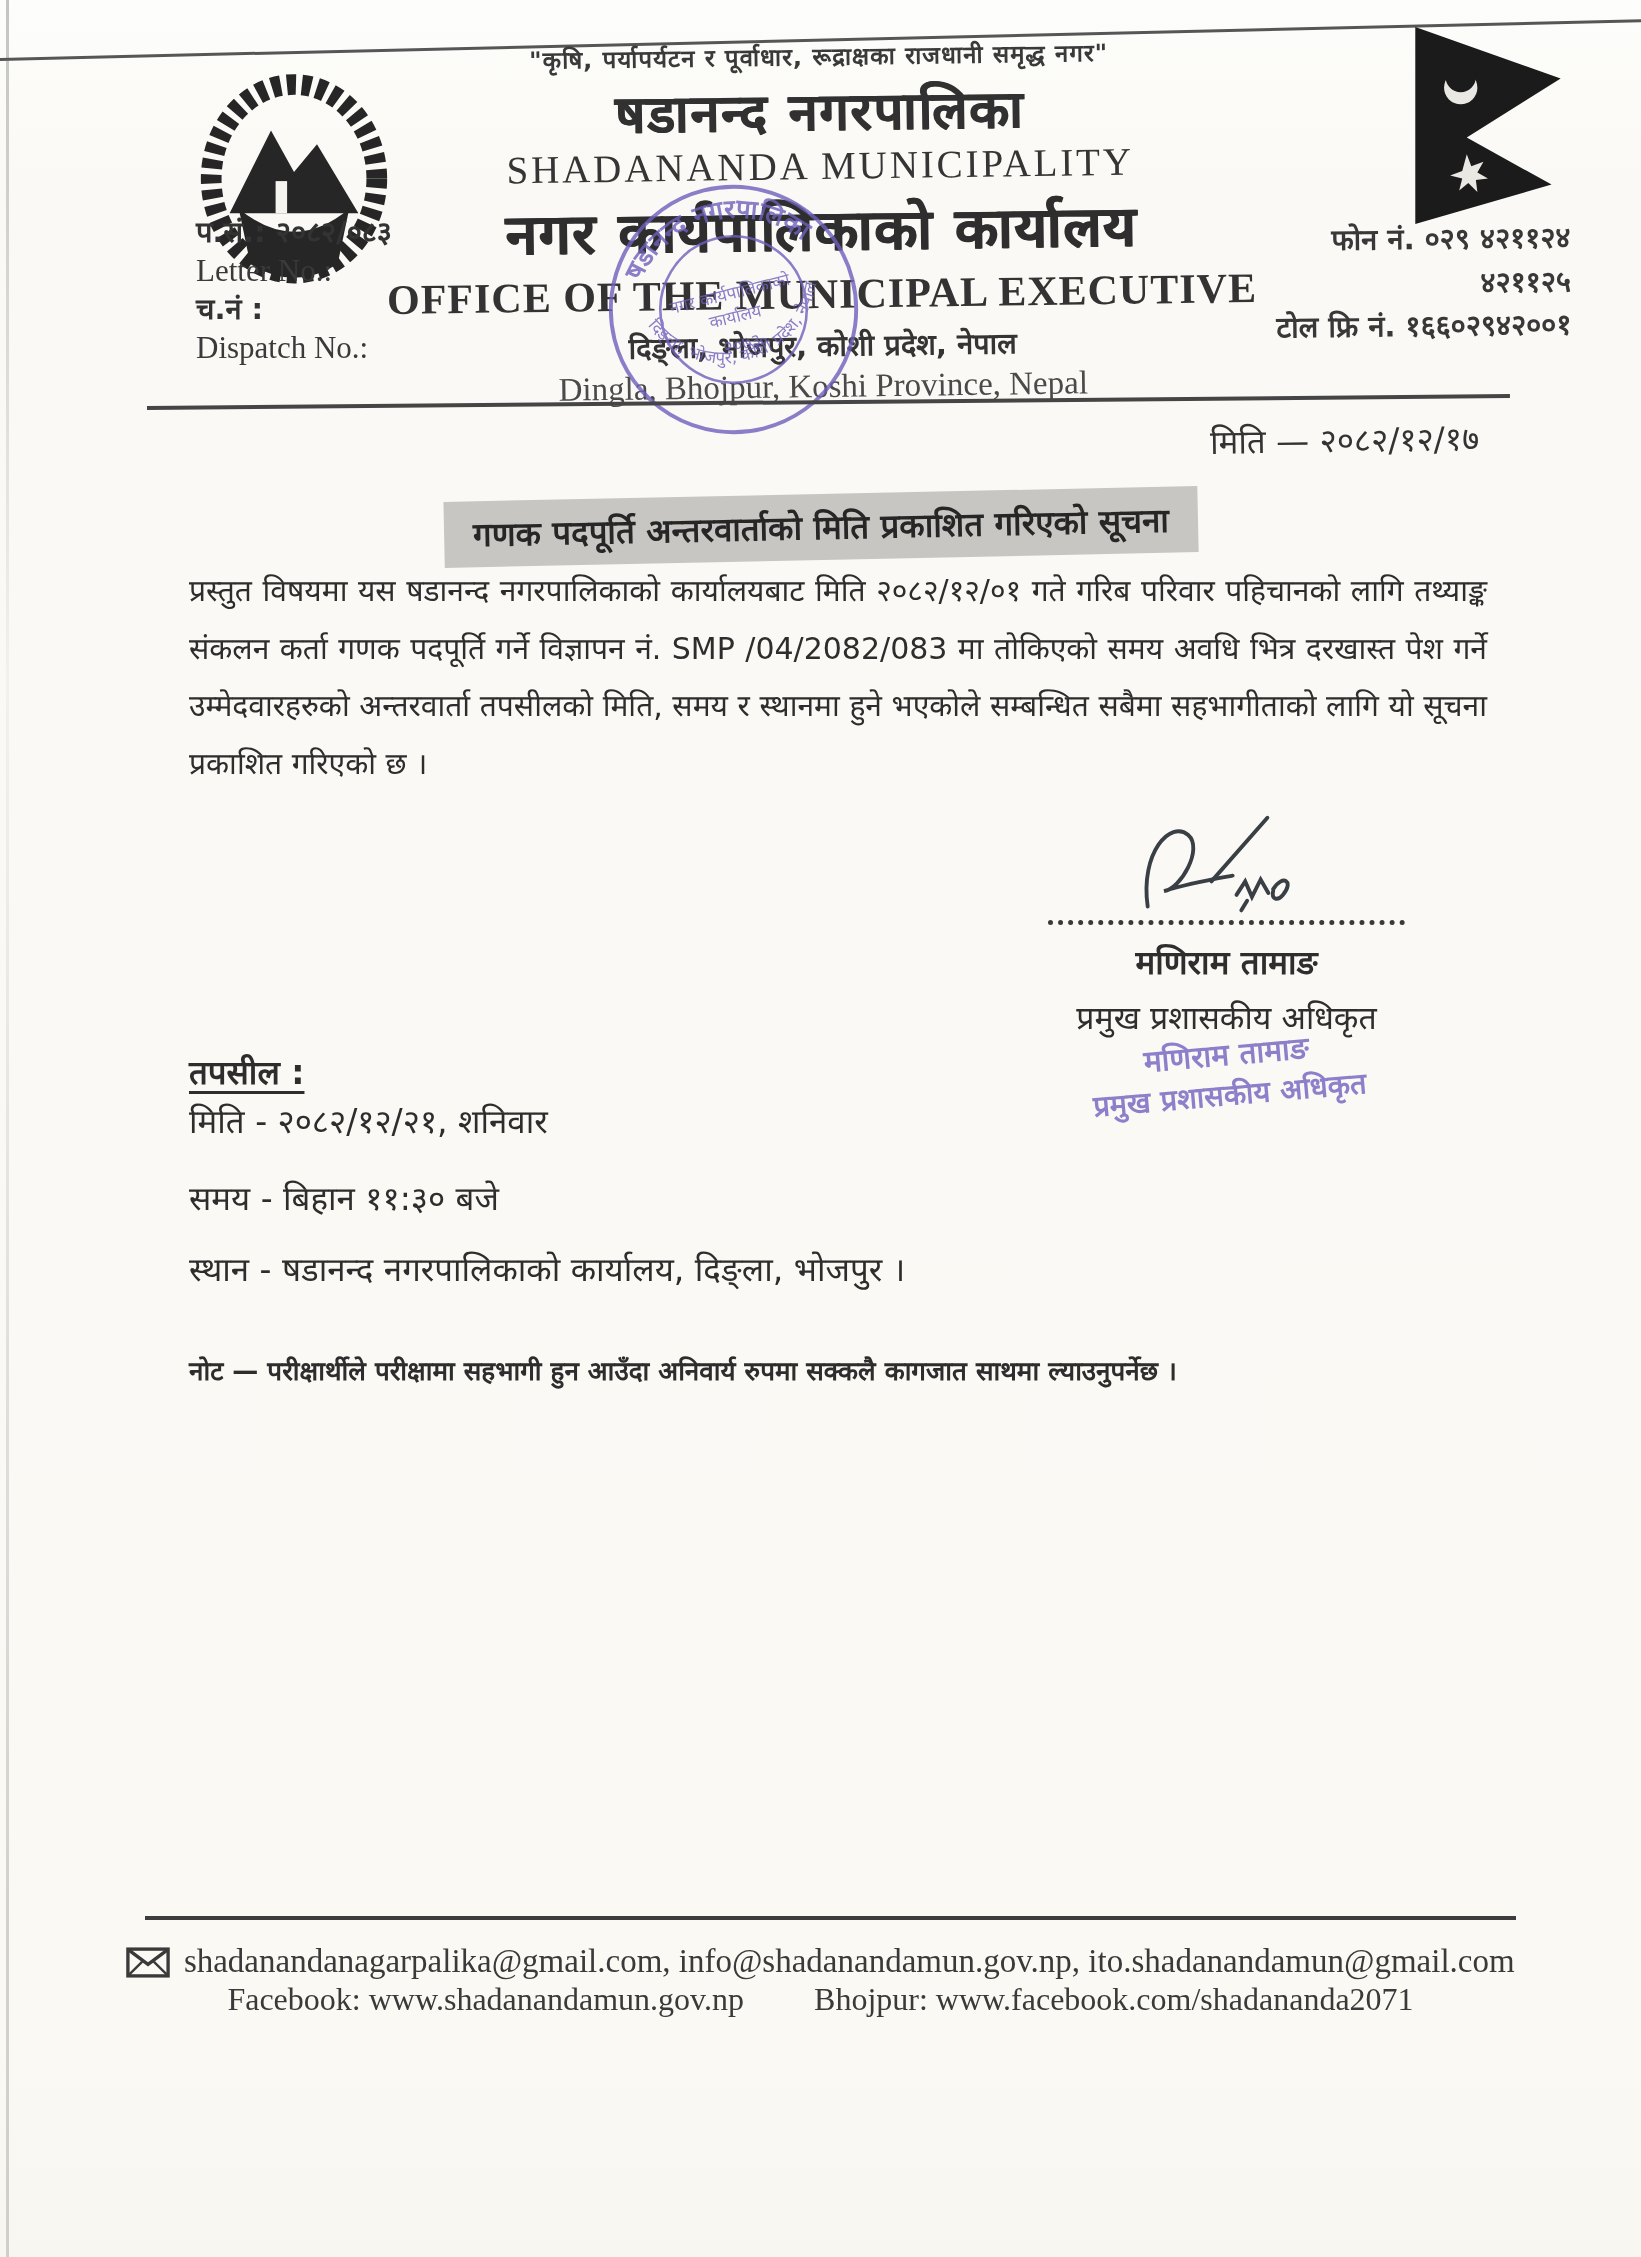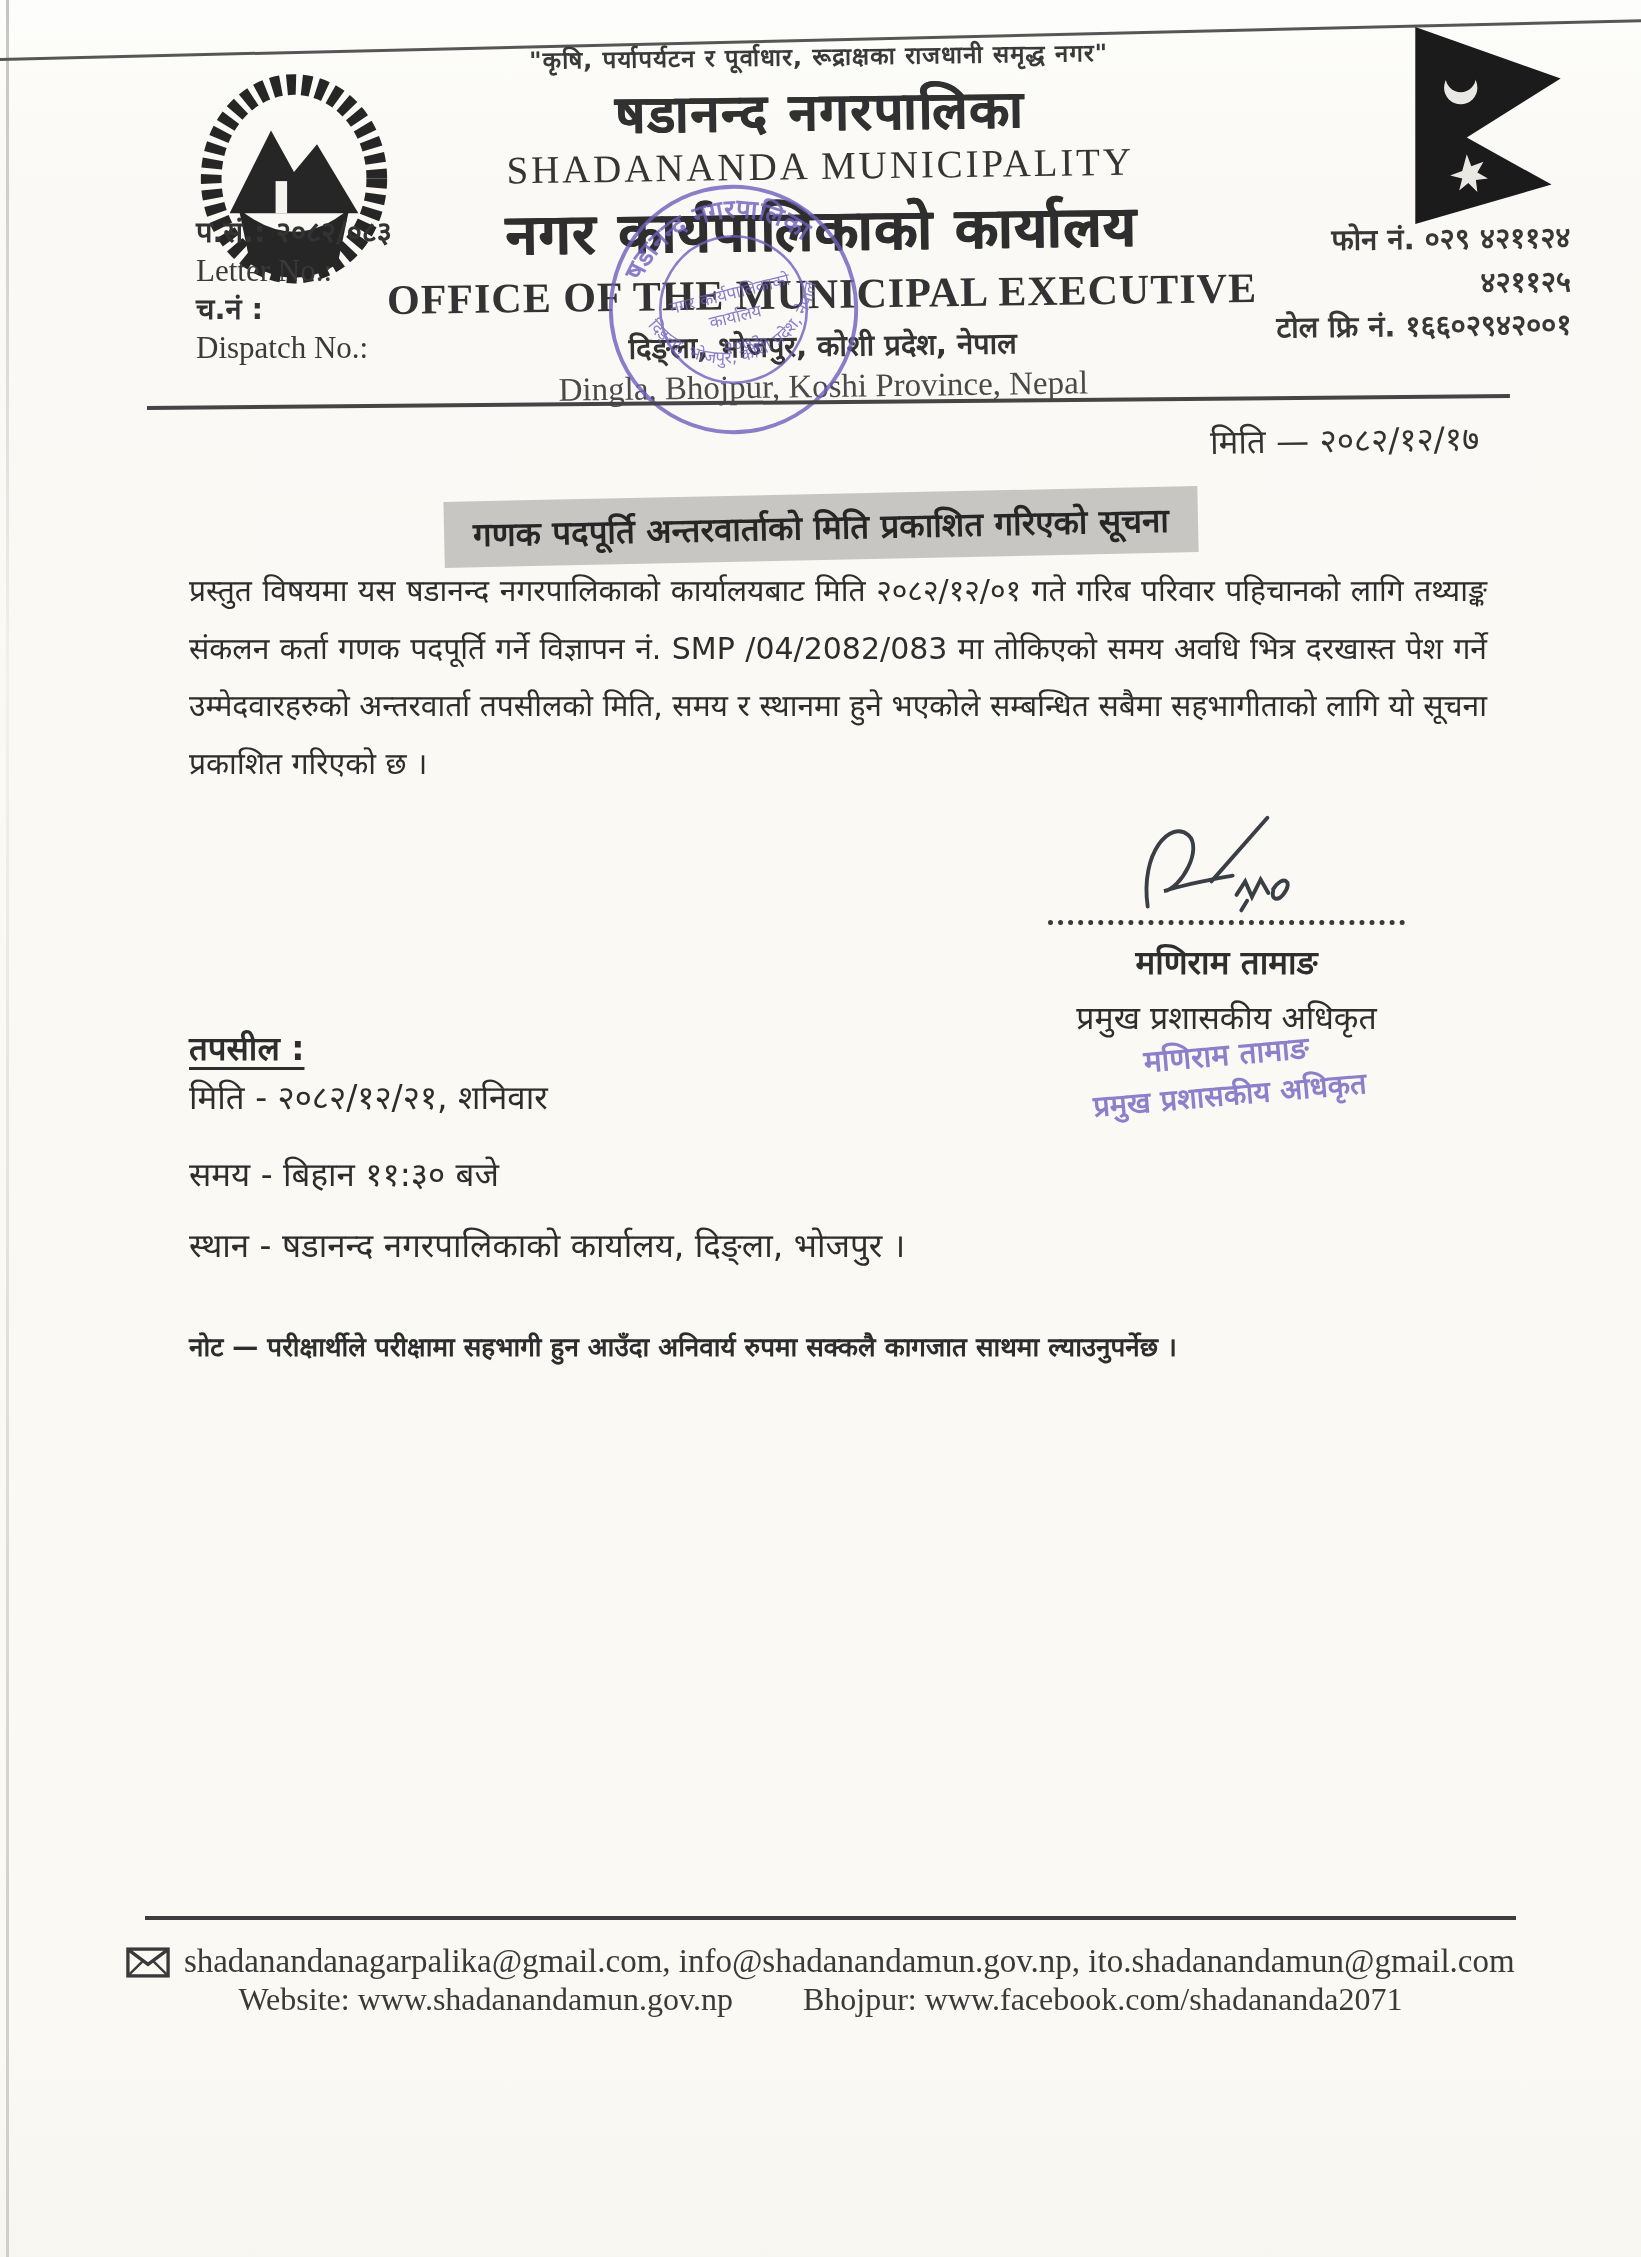--- a/index.html
+++ b/index.html
@@ -48,21 +48,21 @@
   .sig-squiggle{position:absolute;left:126px;top:-17.4px;width:251px;height:145px;}
   .sig-dots{width:357px;margin:0 auto;height:97px;border-bottom:5.8px dotted #3a3a3a;}
   .sig-name{font-size:33px;color:#2e2e2e;margin-top:13.5px;font-weight:600;}
   .sig-title{font-size:32px;color:#2e2e2e;margin-top:11.6px;}
   
   .name-stamp{position:absolute;left:1025px;top:1035px;width:406px;text-align:center;
     color:#7b6cc4;transform:rotate(-5deg);opacity:.85;line-height:1.35;}
   .name-stamp .l1{font-size:30px;font-weight:bold;}
   .name-stamp .l2{font-size:29px;font-weight:bold;}
   
-  .detail{position:absolute;left:189px;color:#2d2d2d;font-size:33px;}
+  .detail{position:absolute;left:189px;color:#2d2d2d;font-size:33px;margin-top:24px;}
   .d-head{top:1025px;font-weight:bold;text-decoration:underline;text-underline-offset:6.8px;}
   .d-date{top:1074px;}
   .d-time{top:1151px;}
   .d-place{top:1222px;}
   .d-note{top:1328px;font-weight:600;font-size:26px;}
   
   .rule-bottom{left:145px;top:1916px;width:1371px;background:#3d3d3d;}
   .foot-1{position:absolute;left:0;top:1931px;width:1641px;text-align:center;
     font-family:"Liberation Serif",serif;font-size:33px;color:#3a3a3a;margin-top:12px;}
   .foot-1 .mail-icon{display:inline-block;vertical-align:-5.8px;margin-right:13.5px;}
@@ -180,21 +180,21 @@
     <span class="mail-icon">
       <svg viewBox="0 0 46 32" width="44" height="31">
         <rect x="2" y="2" width="42" height="28" fill="none" stroke="#3a3a3a" stroke-width="3.5"></rect>
         <path d="M3 3 L23 18 L43 3" fill="none" stroke="#3a3a3a" stroke-width="3.5"></path>
         <path d="M3 29 L17 15 M43 29 L29 15" fill="none" stroke="#3a3a3a" stroke-width="2.5"></path>
       </svg>
     </span><span>shadanandanagarpalika@gmail.com, info@shadanandamun.gov.np, ito.shadanandamun@gmail.com</span>
   </div>
 
   <div class="foot-2">
-    <span>Website:</span>
+    <span>Facebook:</span>
     <span>www.shadanandamun.gov.np</span>
     <span class="gap"></span>
     <span>Bhojpur:</span>
     <span>www.facebook.com/shadananda2071</span>
   </div>
 
 </div>
 
 
 </body></html>

